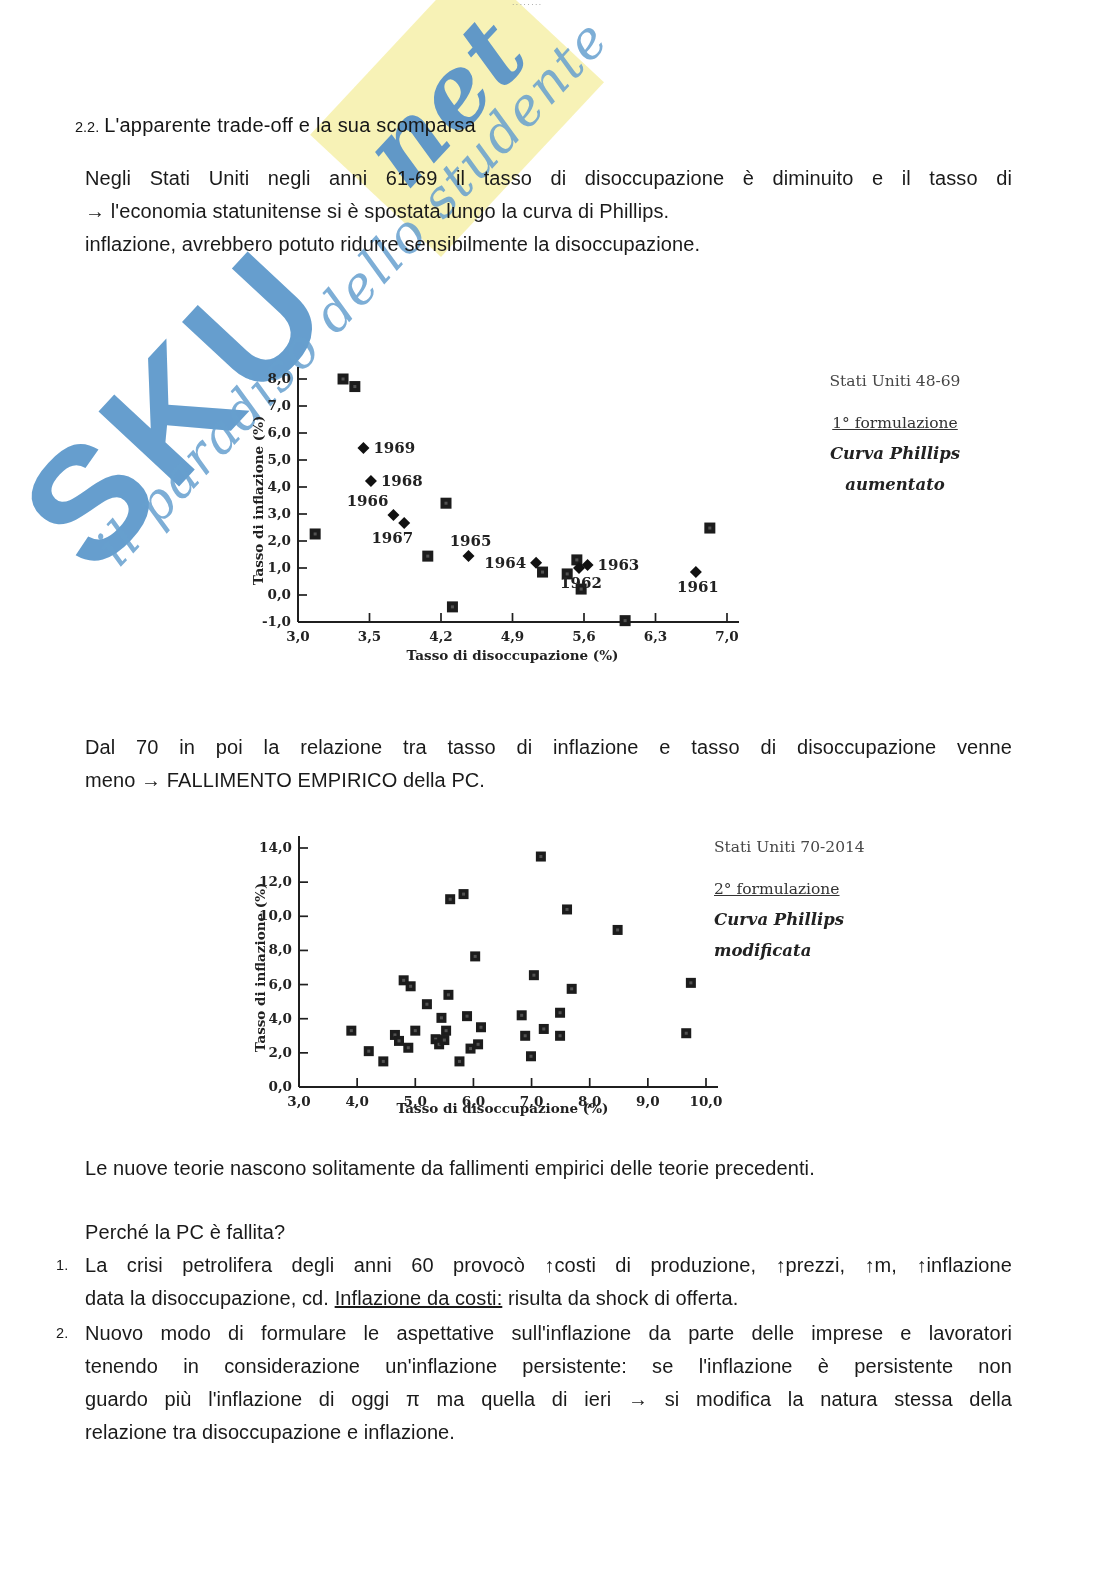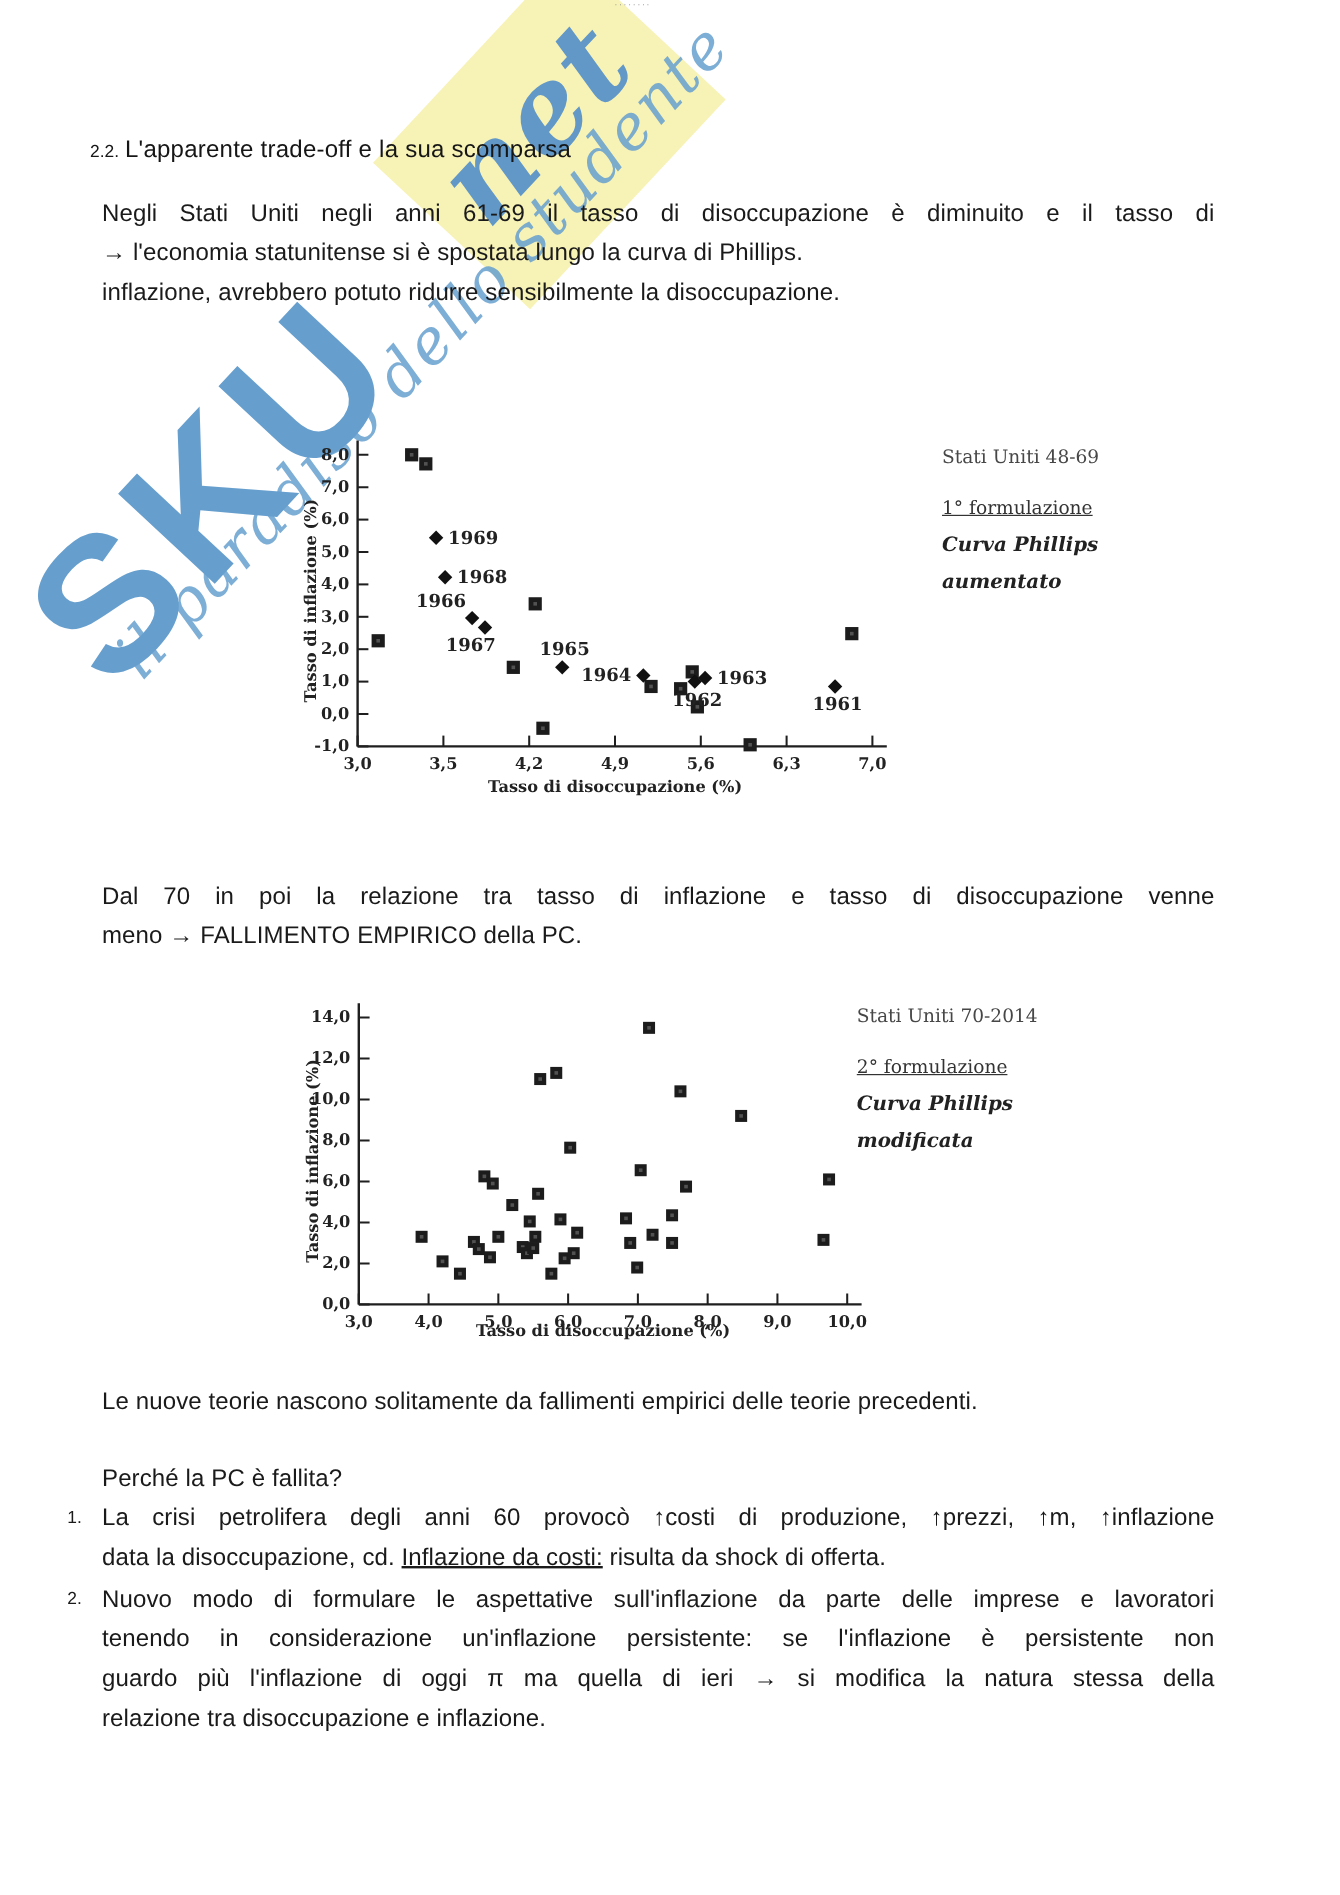--- a/index.html
+++ b/index.html
@@ -135,21 +135,21 @@
         <text x="220.52749999999997" y="190.12" text-anchor="middle" class="pt-label">1965</text>
         <polygon points="143.45250000000001,153.07999999999998 149.45250000000001,159.07999999999998 143.45250000000001,165.07999999999998 137.45250000000001,159.07999999999998" fill="#111"></polygon>
         <text x="138.45250000000001" y="150.07999999999998" text-anchor="end" class="pt-label">1966</text>
         <polygon points="154.1775,160.91 160.1775,166.91 154.1775,172.91 148.1775,166.91" fill="#111"></polygon>
         <text x="163.1775" y="186.91" text-anchor="end" class="pt-label">1967</text>
         <polygon points="120.93000000000002,119.06 126.93000000000002,125.06 120.93000000000002,131.06 114.93000000000002,125.06" fill="#111"></polygon>
         <text x="130.93" y="130.06" text-anchor="start" class="pt-label">1968</text>
         <polygon points="113.42249999999999,86.11999999999998 119.42249999999999,92.11999999999998 113.42249999999999,98.11999999999998 107.42249999999999,92.11999999999998" fill="#111"></polygon>
         <text x="123.42249999999999" y="97.11999999999998" text-anchor="start" class="pt-label">1969</text>
       </svg></div>
-  <div class="anno" style="left:785px;top:372px;">
+  <div class="anno" style="left:785px;top:372px;text-align:center;">
     <div class="a1">Stati Uniti 48-69</div>
     <div class="a2">1° formulazione</div>
     <div class="a3">Curva Phillips</div>
     <div class="a3">aumentato</div>
   </div>
 
   <div class="para" style="top:731px;">
     <div class="line j">Dal 70 in poi la relazione tra tasso di inflazione e tasso di disoccupazione venne</div>
     <div class="line">meno → FALLIMENTO EMPIRICO della PC.</div>
   </div>

